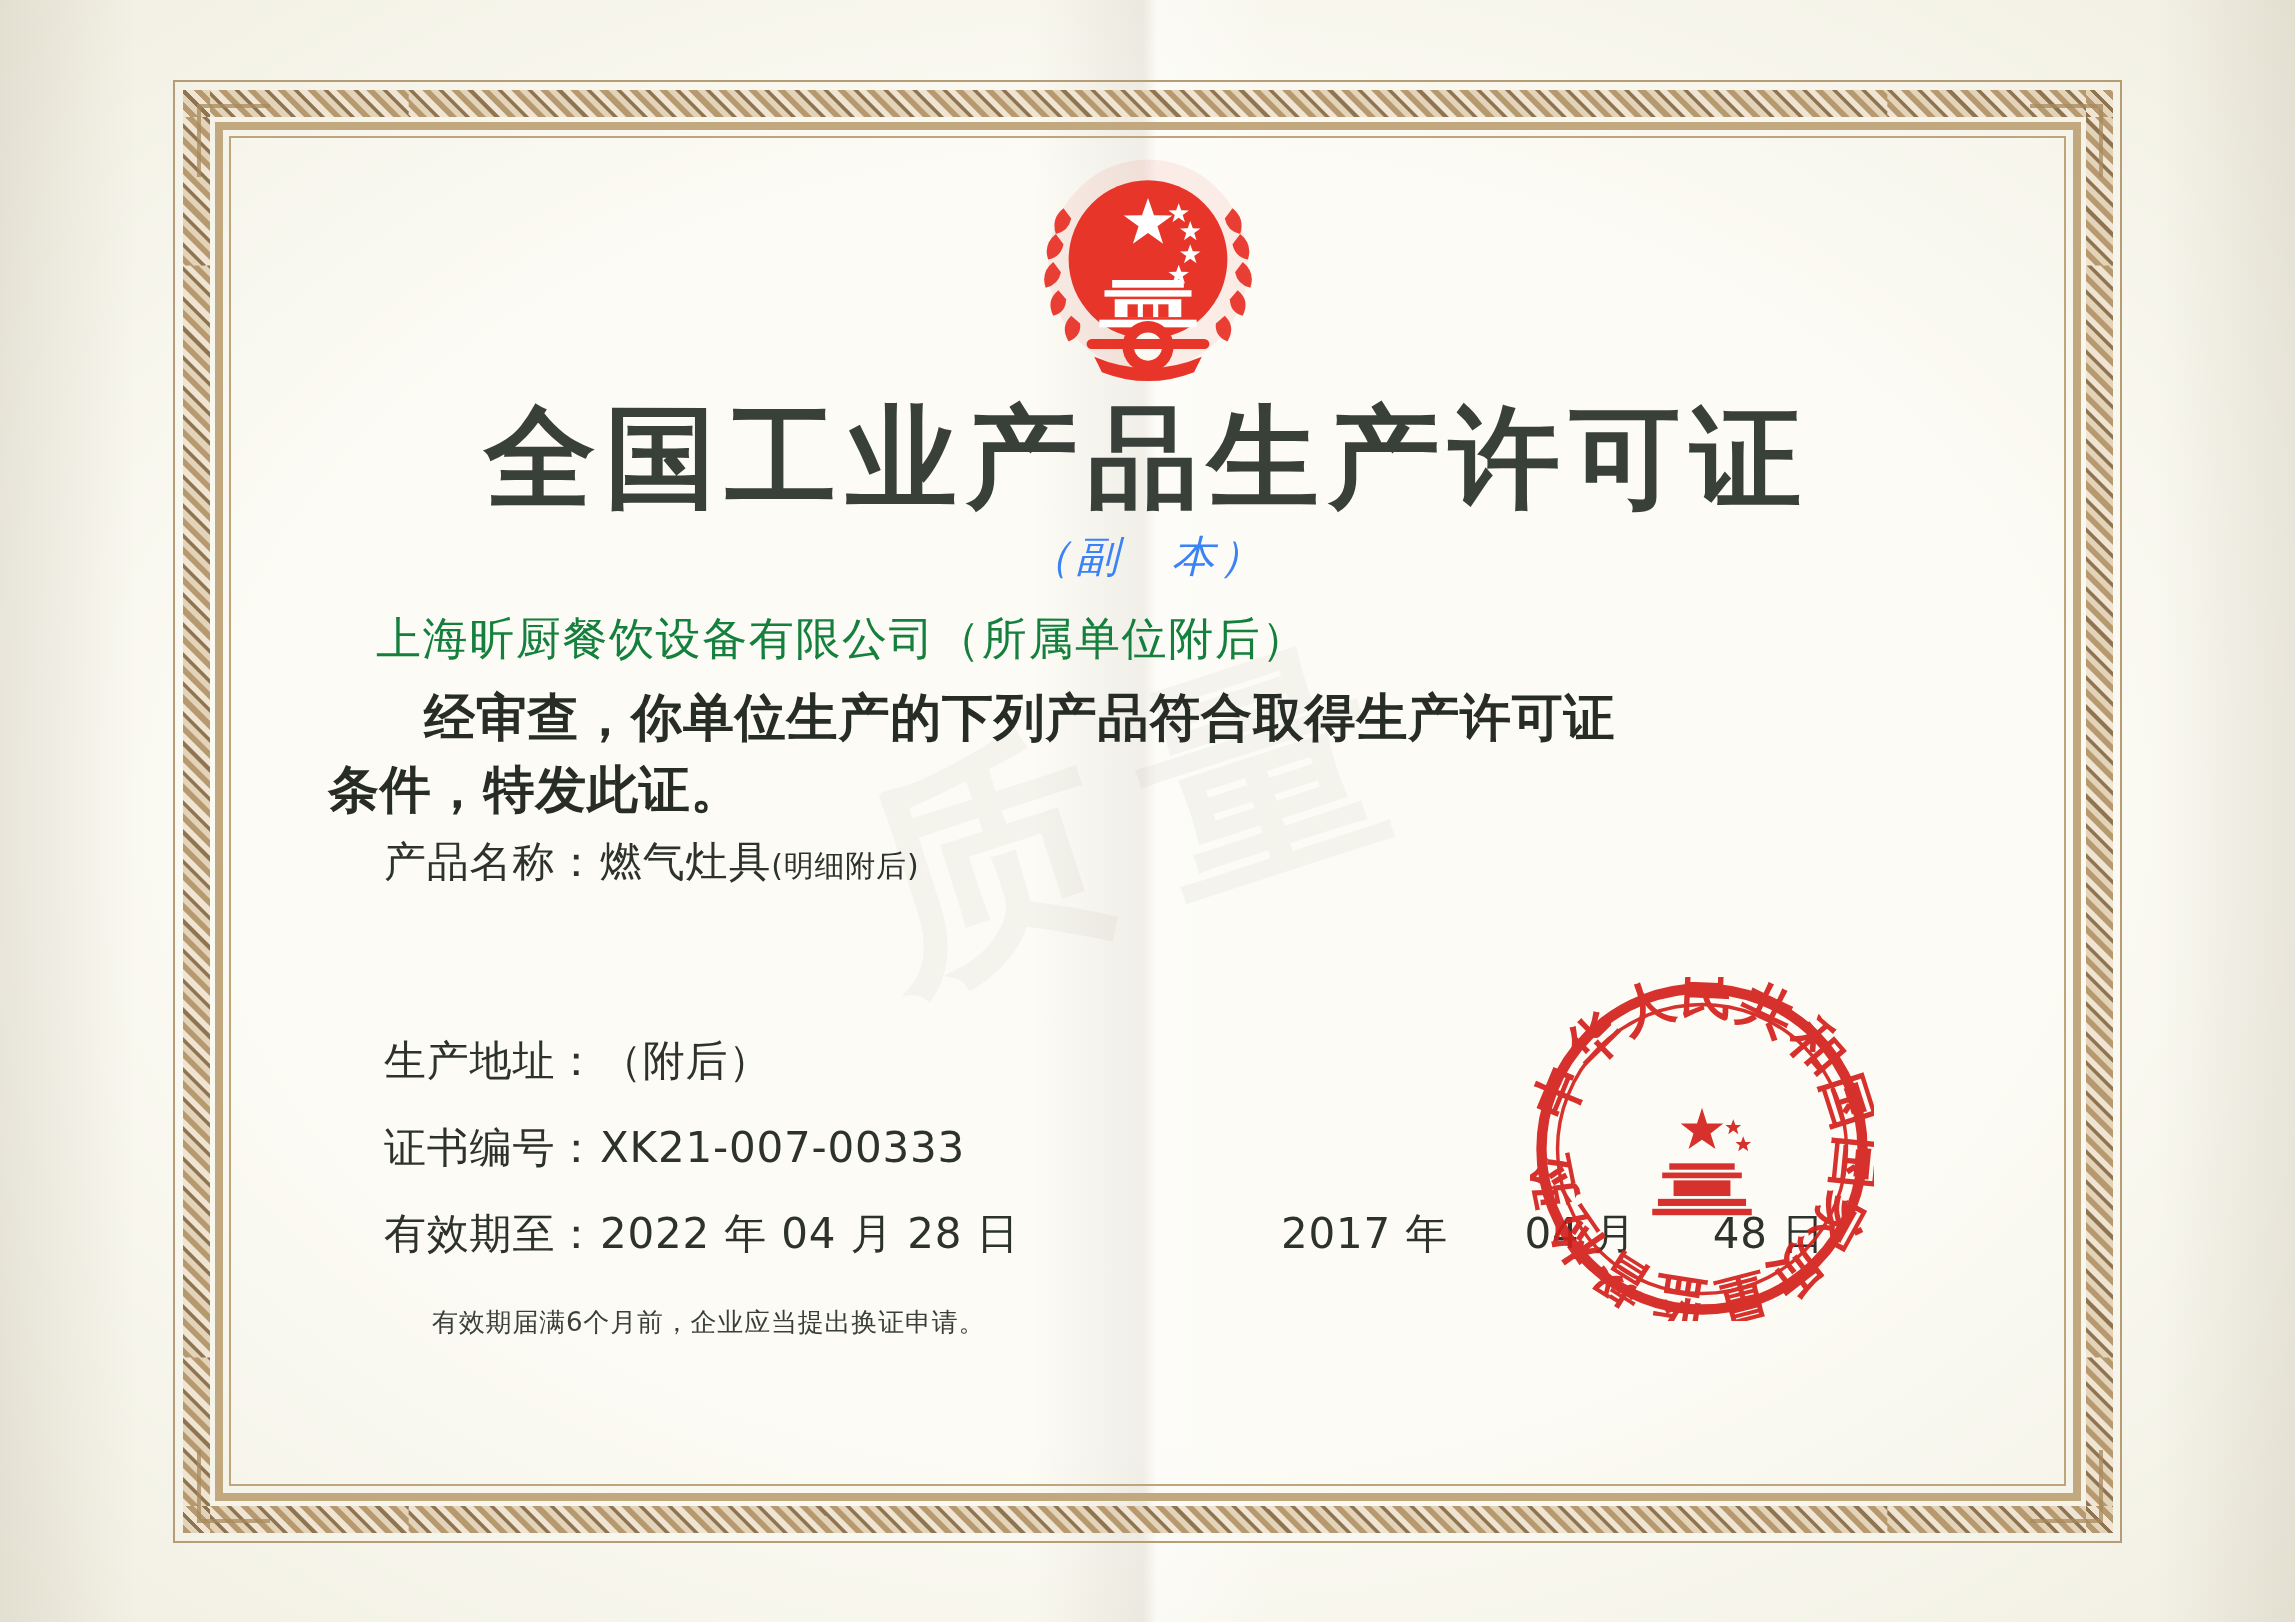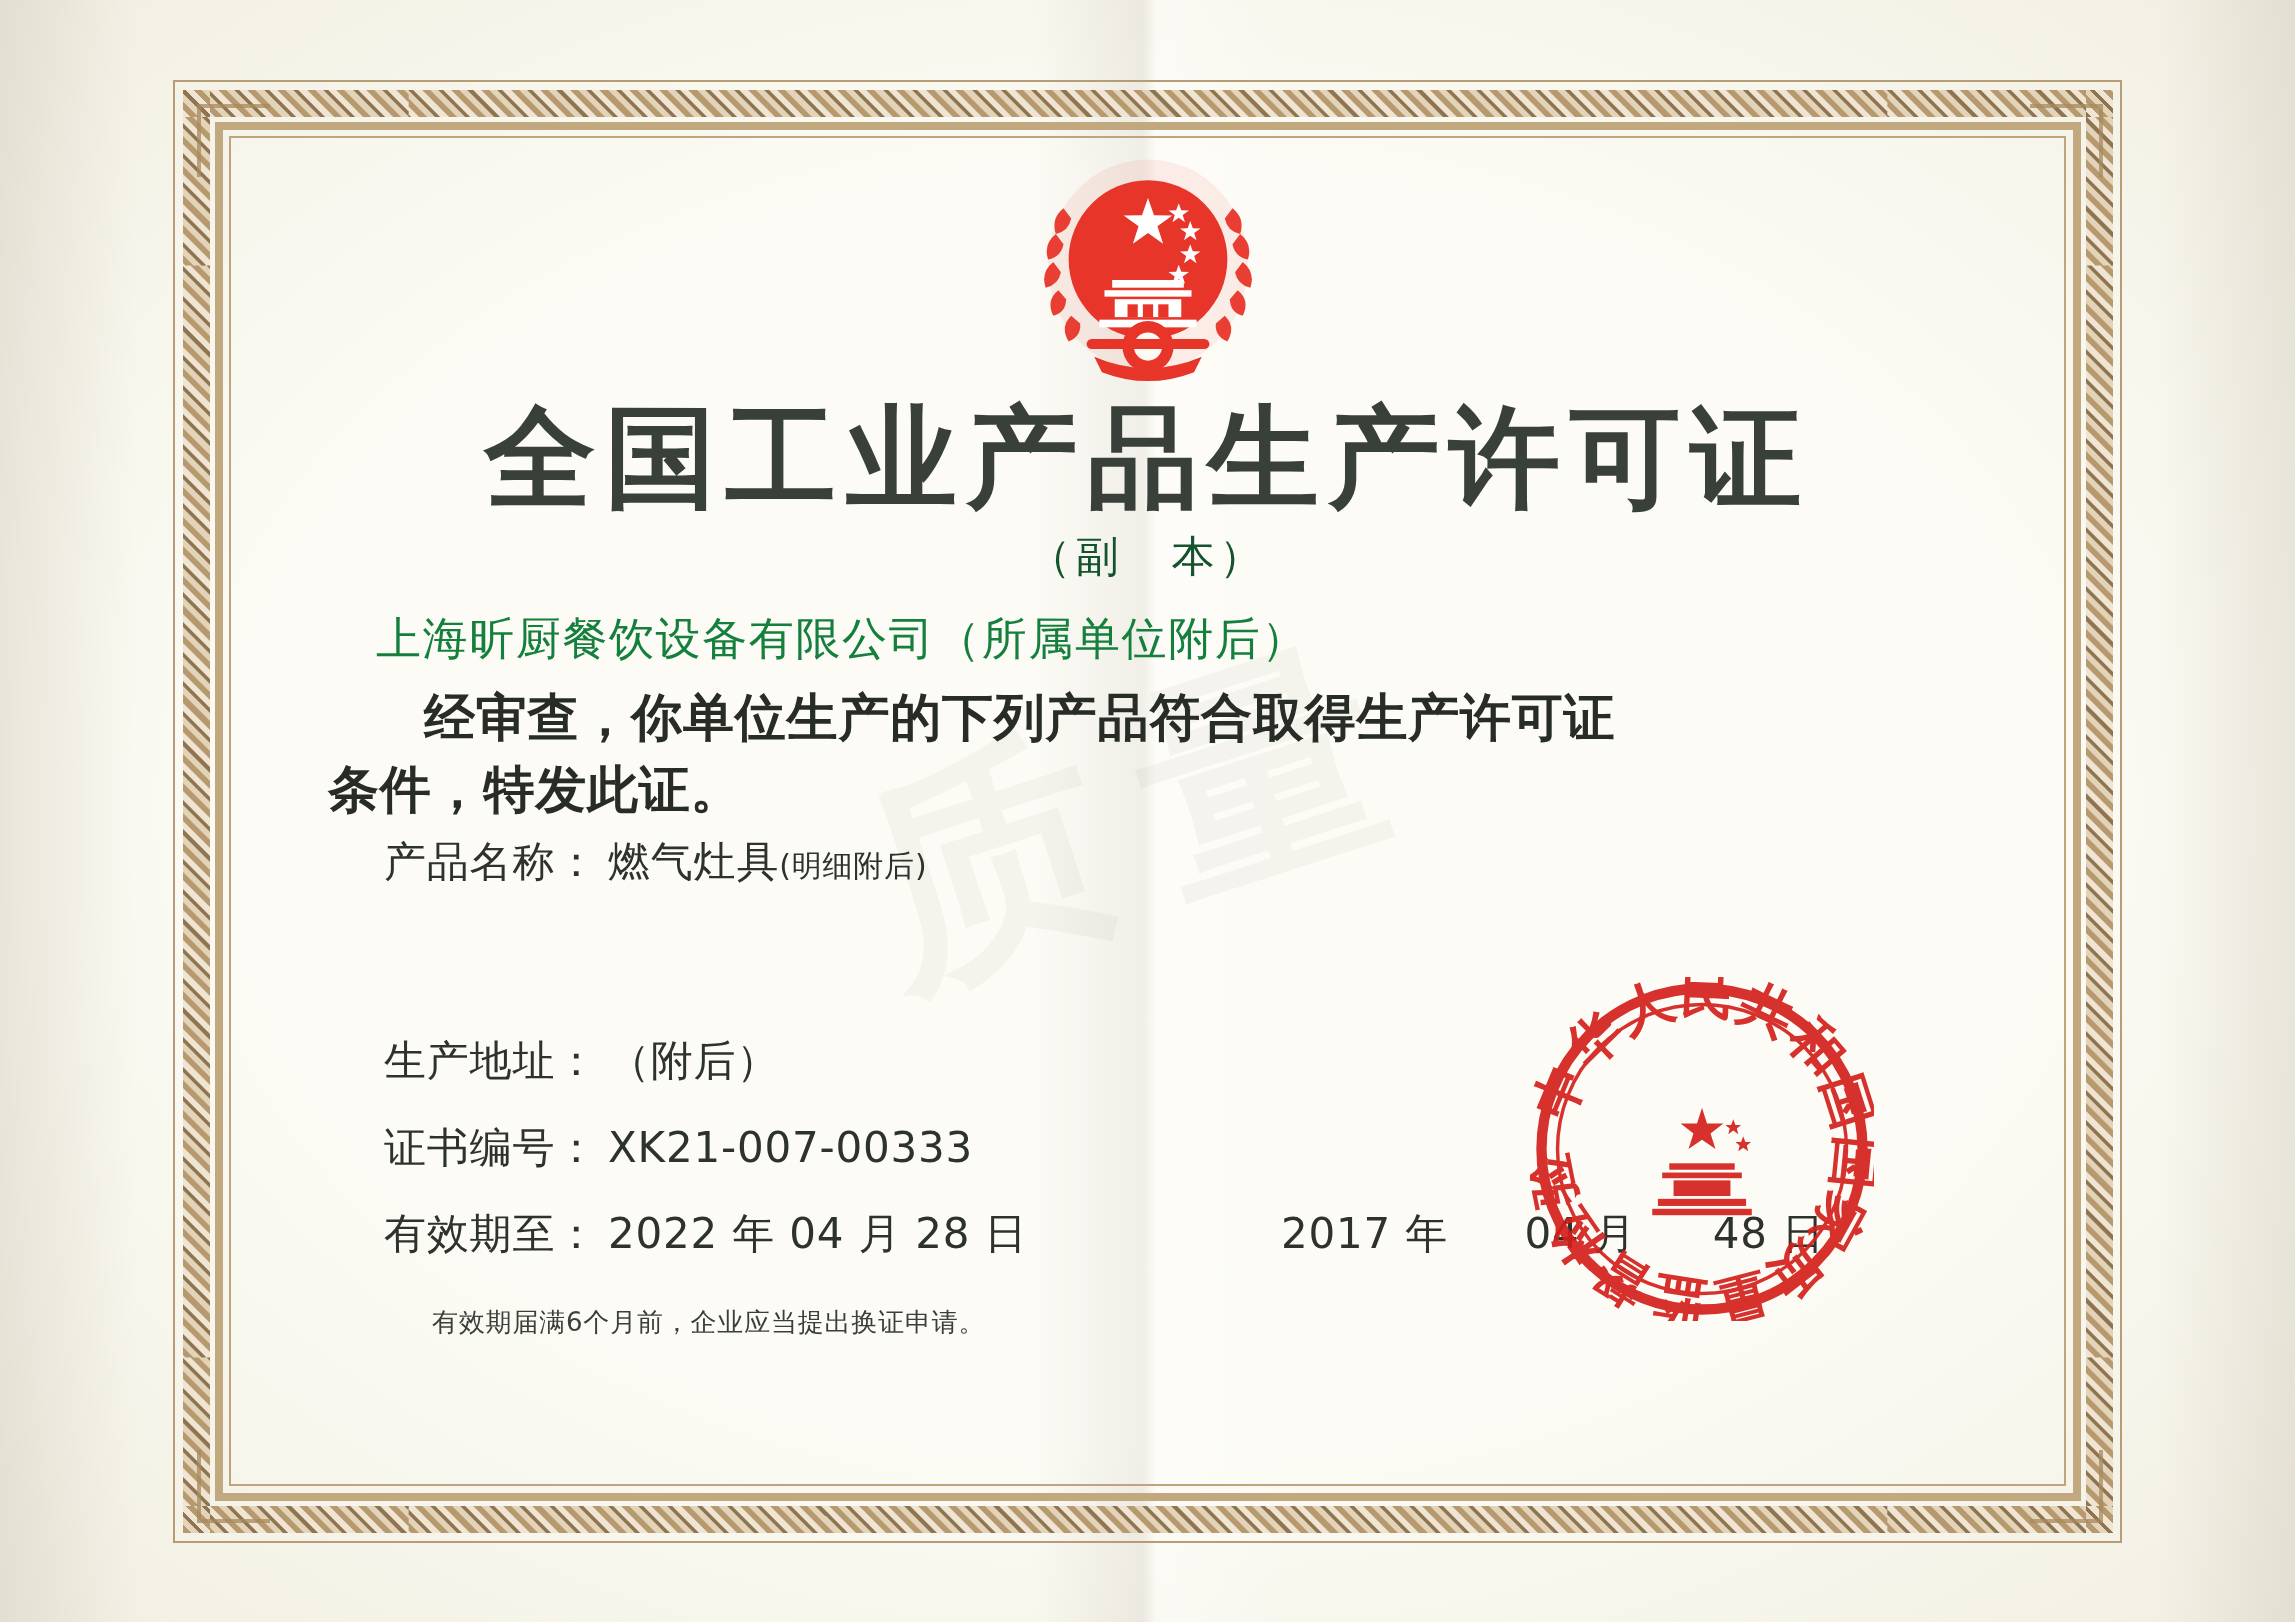--- a/index.html
+++ b/index.html
@@ -150,21 +150,22 @@
     font-family: "DejaVu Sans", "Liberation Sans", sans-serif;
   }
   .doc-subtitle {
     position: absolute;
     top: 384px;
     left: 0;
     width: 100%;
     text-align: center;
     font-size: 43px;
     letter-spacing: 4.8px;
-    color: #14532d;
+    color: #3b82f6;
+    font-style: italic;
   }
 
   .company-line {
     position: absolute;
     top: 465px;
     left: 136px;
     font-size: 45px;
     letter-spacing: 1.6px;
     color: #15803d;
   }
@@ -183,21 +184,21 @@
   .body-text .indent { display: inline-block; width: 96px; }
 
   .field {
     position: absolute;
     font-size: 42px;
     letter-spacing: 0.8px;
     color: #2d322d;
     white-space: nowrap;
   }
   .field .label { font-weight: 400; }
-  .field .value { margin-left: 10px; }
+  .field .value { margin-left: 2px; }
   .sub-note { font-size: 30px; }
 
   .f-product  { top: 690px; left: 144px; }
   .f-address  { top: 803px; left: 144px; }
   .f-factory  { top: 889px; left: 144px; }
   .f-certno   { top: 976px; left: 144px; }
   .f-valid    { top: 1062px; left: 144px; }
 
   .issue-date {
     position: absolute;

